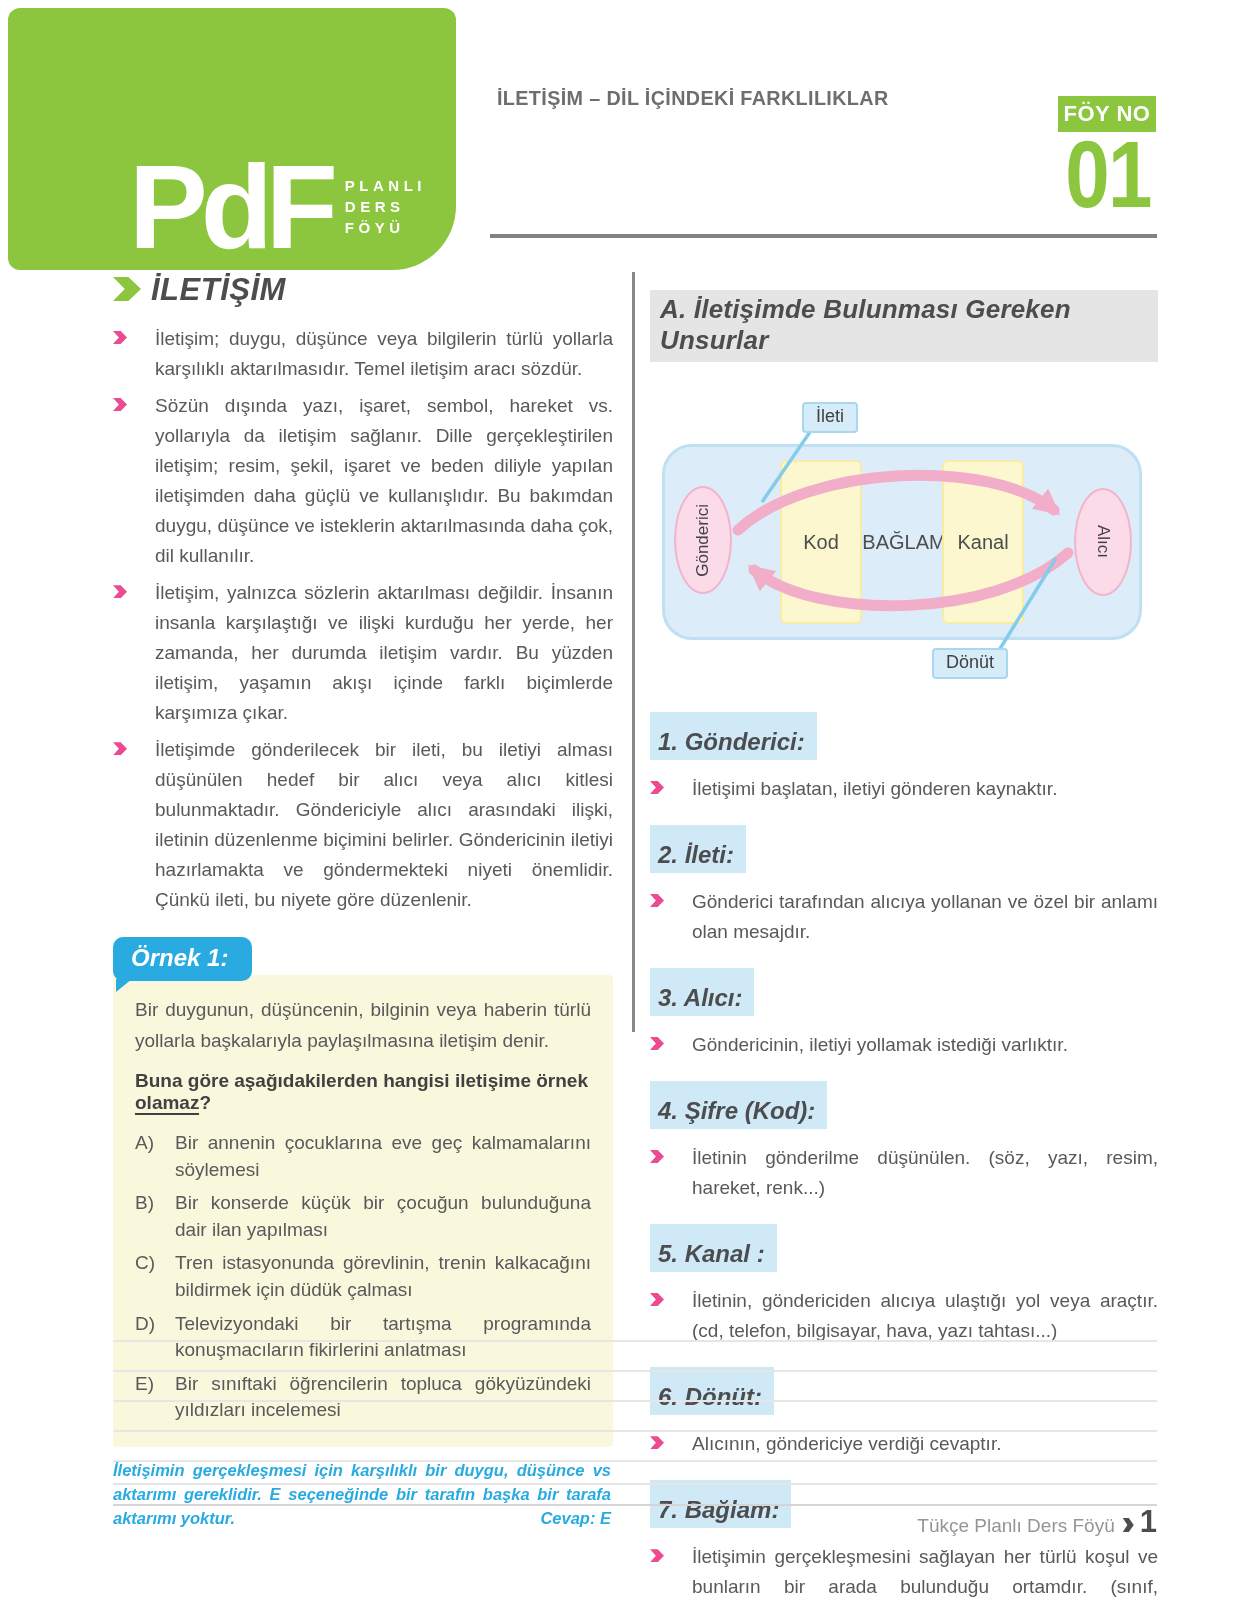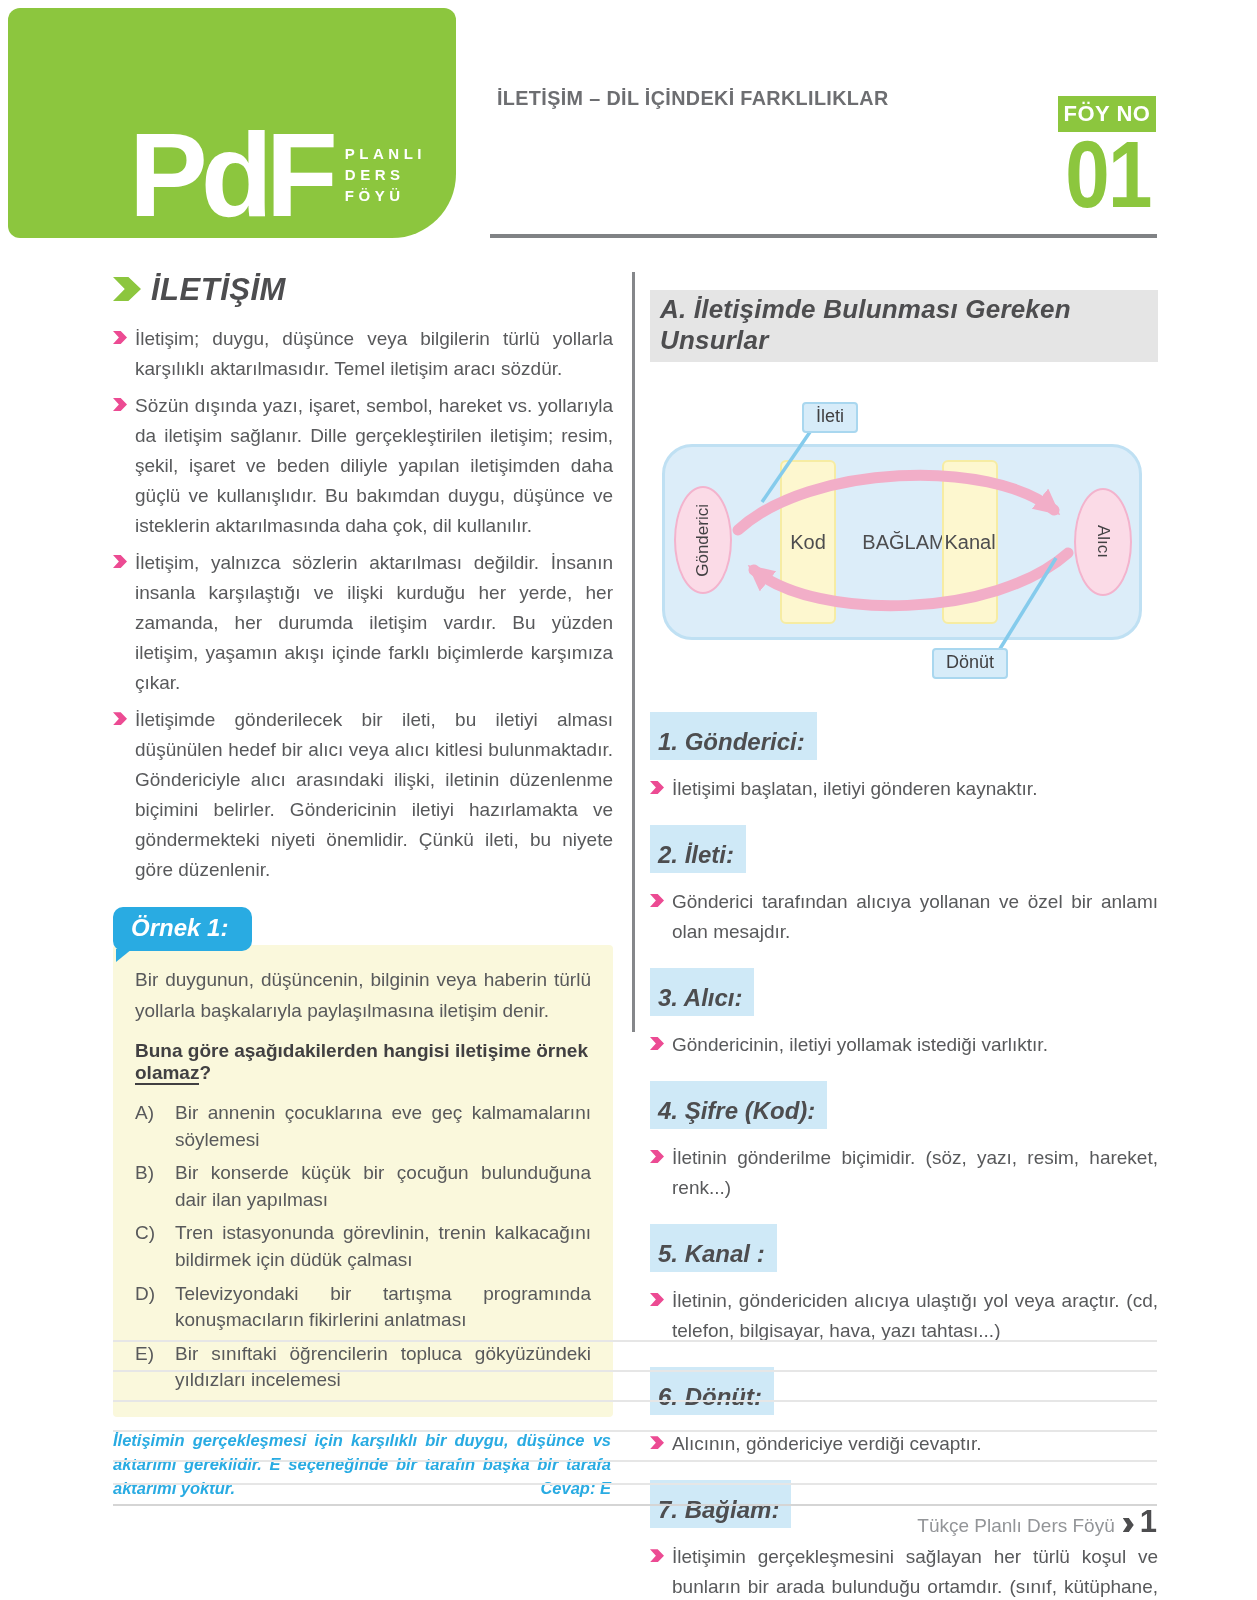--- a/index.html
+++ b/index.html
@@ -1,21 +1,21 @@
 <!DOCTYPE html>
 <html><head>
 <meta charset="utf-8">
 <style>
   * { margin:0; padding:0; box-sizing:border-box; }
   html,body { background:#fff; }
   body { font-family:"Liberation Sans", sans-serif; color:#58595b; }
   .page { position:relative; width:1257px; height:1600px; background:#fff; overflow:hidden; }
 
   
-  .logo-box { position:absolute; left:8px; top:8px; width:448px; height:230px;
+  .logo-box { position:absolute; left:8px; top:8px; width:448px; height:262px;
               background:#8cc63e; border-radius:12px 12px 64px 12px; }
   .logo-art { position:absolute; right:30px; bottom:10px; display:flex; align-items:flex-end; }
   .logo-pdf { color:#fff; font-size:118px; font-weight:bold; letter-spacing:-7px; line-height:0.9; }
   .logo-side { display:flex; flex-direction:column; gap:4px; margin:0 0 24px 14px; }
   .logo-side span { color:#fff; font-size:15px; font-weight:bold; letter-spacing:4.5px; }
 
   .title-block { position:absolute; left:497px; top:76px; }
   .main-title { font-size:47px; font-weight:bold; letter-spacing:-1px; white-space:nowrap; }
   .t-red { color:#e8393d; } .t-gray { color:#6d6e71; }
   .subtitle { margin-top:10px; font-size:21px; font-weight:bold; color:#6d6e71;
@@ -35,21 +35,21 @@
   .col-right { position:absolute; left:650px; top:290px; width:508px; }
 
   .chev { display:inline-block; width:14px; height:13px; background:#ec4b93; flex:none; margin-top:7px;
           clip-path:polygon(0 0, 55% 0, 100% 50%, 55% 100%, 0 100%, 42% 50%); }
   .chev.g { width:28px; height:24px; background:#8cc63e; margin-top:5px; }
   .chev.dark { width:11px; height:14px; background:#4d4d4f; margin:0 6px 2px 8px; }
 
   .sec-head { display:flex; gap:10px; align-items:flex-start; margin-bottom:16px; }
   .sec-head h1 { font-size:31px; font-style:italic; font-weight:bold; color:#4d4d4f; letter-spacing:0.5px; }
 
-  .bullet-row { display:flex; gap:8px; margin-bottom:7px; }
+  .bullet-row { display:flex; gap:28px; margin-bottom:7px; }
   .bullet-text { font-size:19px; line-height:1.58; text-align:justify; color:#58595b; }
 
   
   .ex-tab { position:relative; display:inline-block; margin-top:15px; background:#29abe2;
             color:#fff; font-size:24px; font-weight:bold; font-style:italic;
             padding:7px 24px 9px 18px; border-radius:10px; z-index:2; }
   .ex-tab::after { content:""; position:absolute; left:3px; bottom:-11px; width:0; height:0;
                    border-style:solid; border-width:13px 16px 0 0; border-color:#29abe2 transparent transparent transparent; }
   .ex-box { background:#faf8dc; border-radius:4px; margin-top:-6px; padding:20px 22px 16px 22px; }
   .ex-intro { font-size:19px; line-height:1.6; text-align:justify; color:#58595b; }
@@ -61,21 +61,21 @@
   .solution { position:relative; margin-top:12px; font-size:16.5px; font-style:italic; font-weight:bold;
               color:#29abe2; line-height:1.45; text-align:justify; padding-right:2px; }
   .solution .answer { position:absolute; right:2px; bottom:0; background:#fff; padding-left:14px; }
 
   
   .r-title { display:inline-block; background:#e5e5e5; color:#4d4d4f; font-size:26px;
              font-weight:bold; font-style:italic; padding:4px 12px 6px 10px; letter-spacing:0.2px; }
   .diagram { position:relative; width:512px; height:296px; margin:36px 0 18px 0; }
   .dg-container { position:absolute; left:12px; top:46px; width:480px; height:196px;
                   background:#dcedf9; border:3px solid #bfe0f3; border-radius:30px; }
-  .dg-ybox { position:absolute; width:56px; height:164px; top:62px; background:#fdf7cf;
+  .dg-ybox { position:absolute; width:82px; height:164px; top:62px; background:#fdf7cf;
              border:2px solid #f6eca3; border-radius:6px; z-index:2;
              display:flex; align-items:center; justify-content:center; font-size:20px; color:#4d4d4f; }
   .dg-kod { left:130px; } .dg-kanal { left:292px; }
   .dg-baglam { position:absolute; left:196px; top:62px; width:116px; height:164px; z-index:2;
                display:flex; align-items:center; justify-content:center; font-size:20px; color:#4d4d4f; }
   .dg-ellipse { position:absolute; width:58px; height:108px; border-radius:50%;
                 background:#fbdbe7; border:2px solid #f3b3cd; z-index:3;
                 display:flex; align-items:center; justify-content:center; font-size:17px; color:#414042; }
   .dg-gonderici { left:24px; top:88px; }
   .dg-alici { left:424px; top:90px; }
@@ -223,21 +223,21 @@
 
     <div class="item-head">3. Alıcı:</div>
     <div class="bullet-row">
       <span class="chev"></span>
       <p class="bullet-text">Göndericinin, iletiyi yollamak istediği varlıktır.</p>
     </div>
 
     <div class="item-head">4. Şifre (Kod):</div>
     <div class="bullet-row">
       <span class="chev"></span>
-      <p class="bullet-text">İletinin gönderilme biçimidir. (söz, yazı, resim, hareket, renk...)</p>
+      <p class="bullet-text">İletinin gönderilme düşünülen. (söz, yazı, resim, hareket, renk...)</p>
     </div>
 
     <div class="item-head">5. Kanal :</div>
     <div class="bullet-row">
       <span class="chev"></span>
       <p class="bullet-text">İletinin, göndericiden alıcıya ulaştığı yol veya araçtır. (cd, telefon, bilgisayar, hava, yazı tahtası...)</p>
     </div>
 
     <div class="item-head">6. Dönüt:</div>
     <div class="bullet-row">

